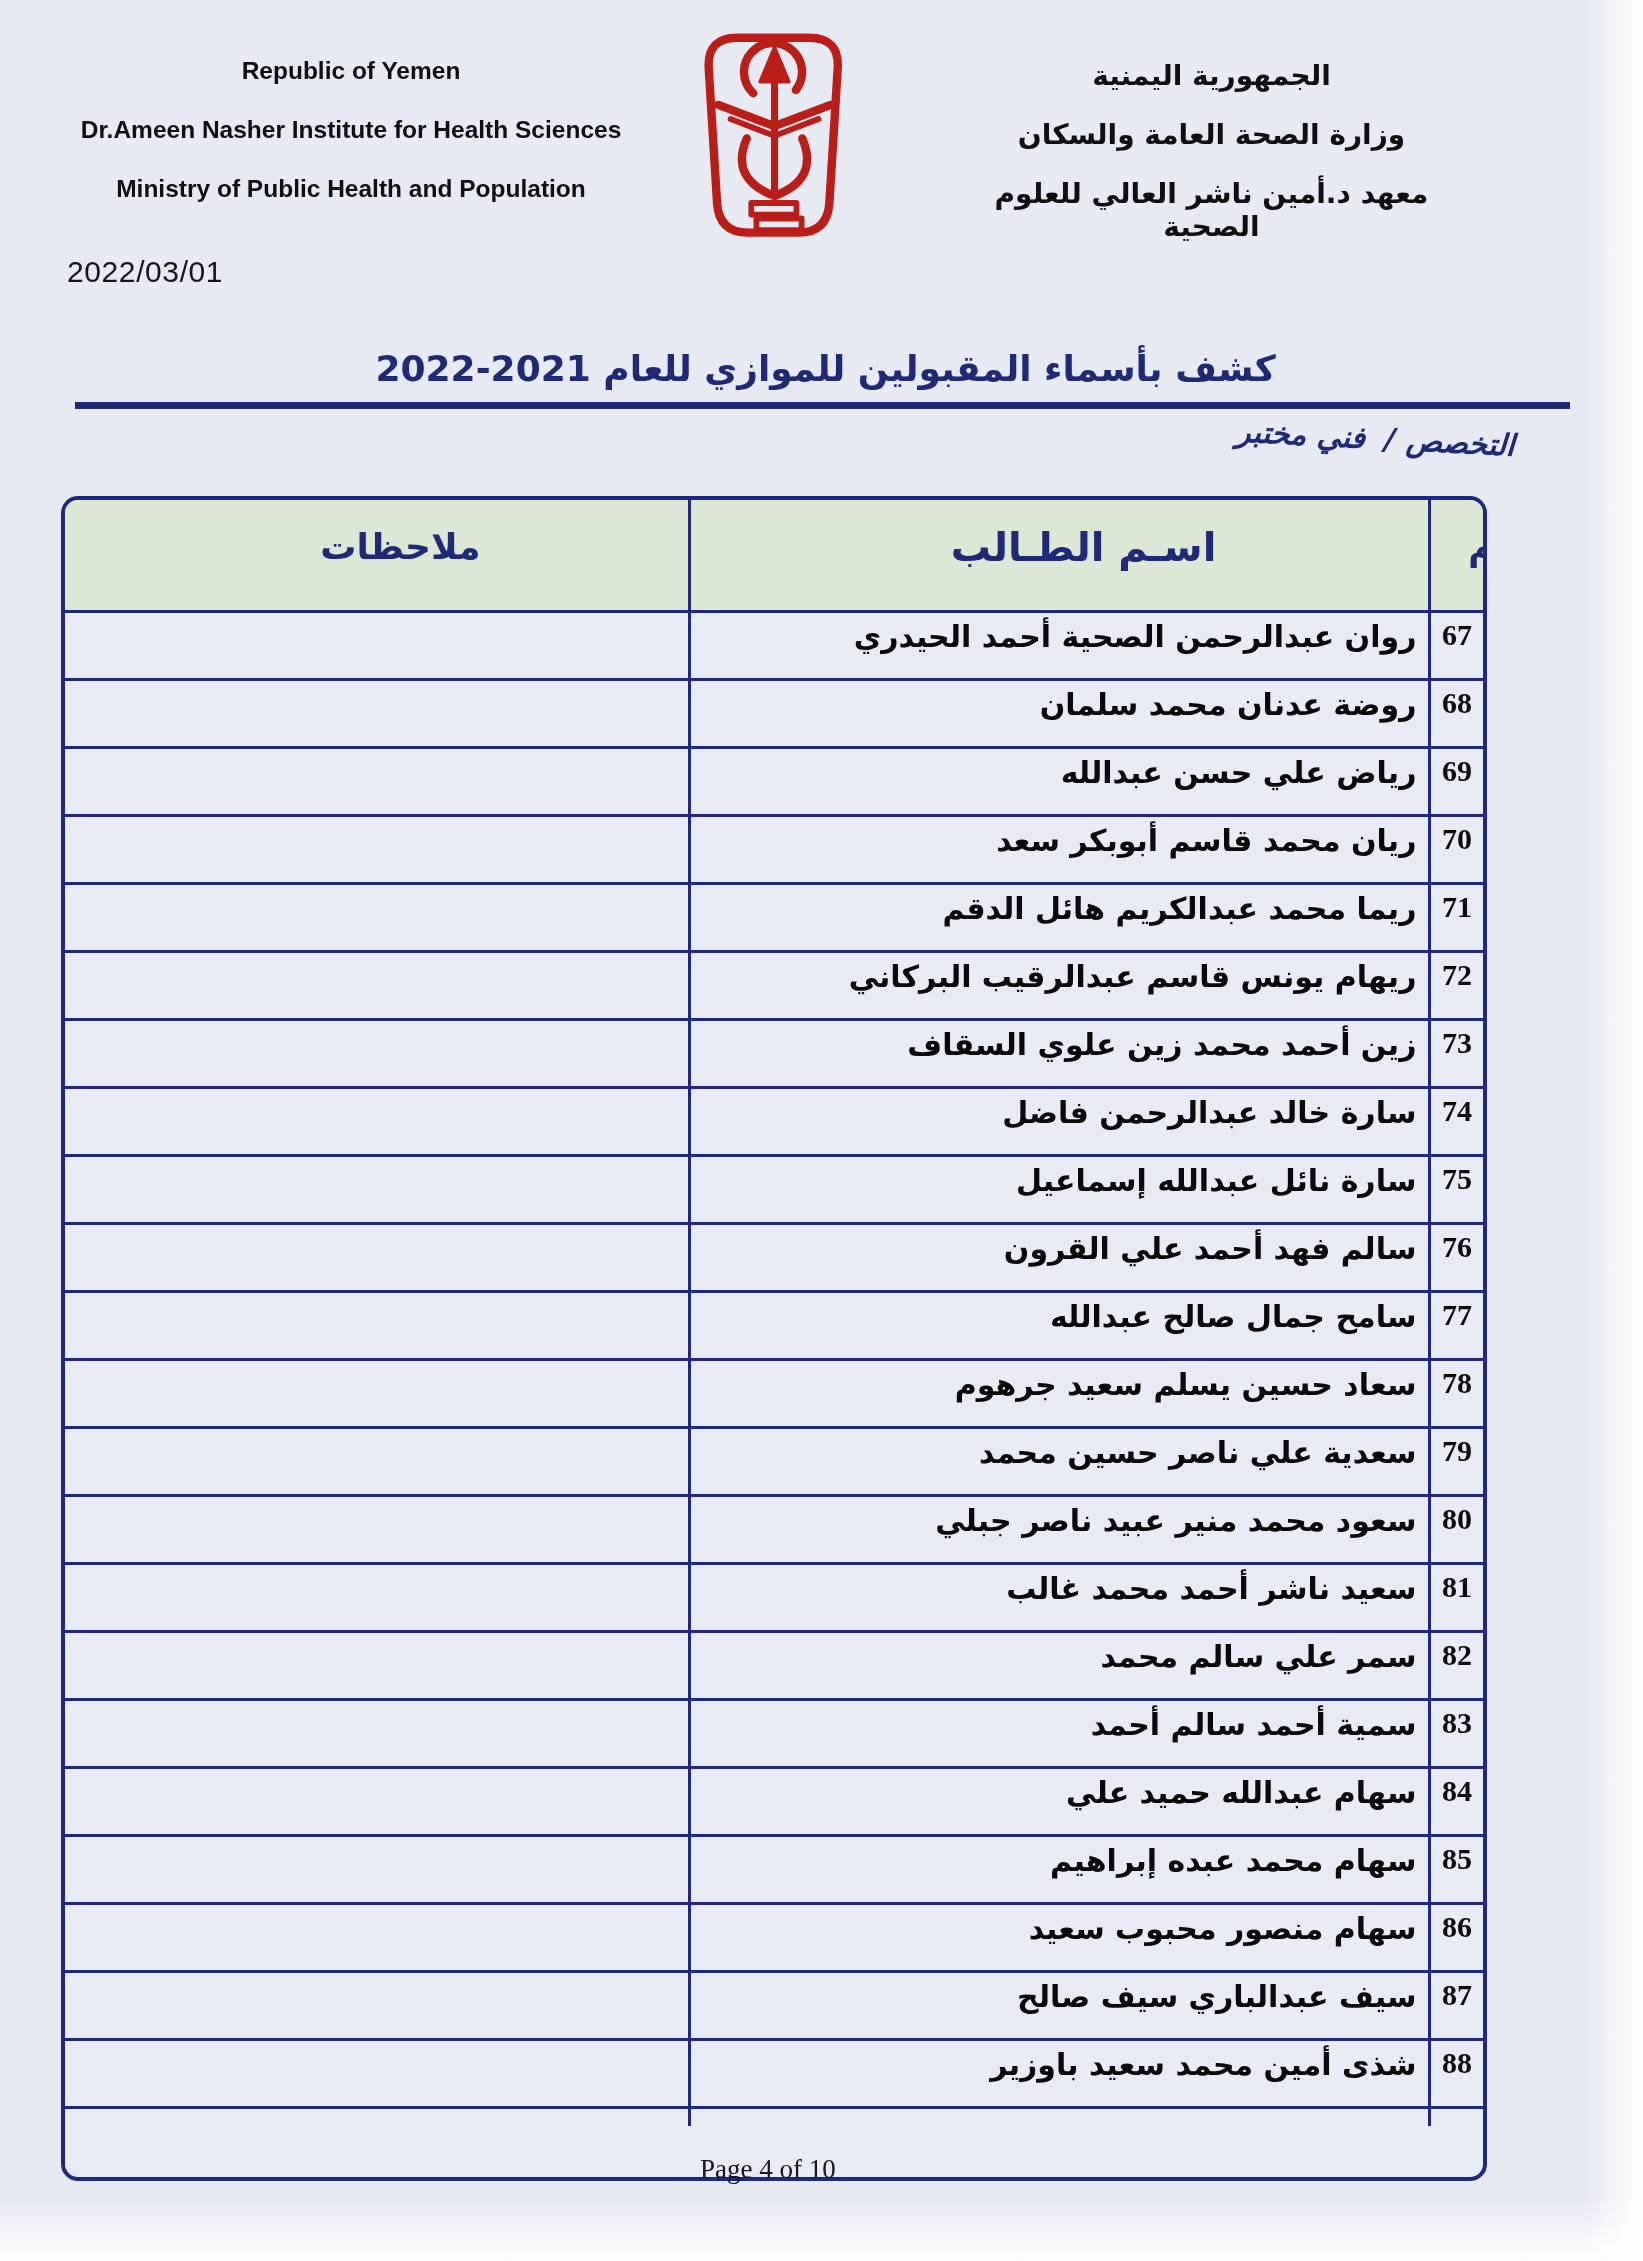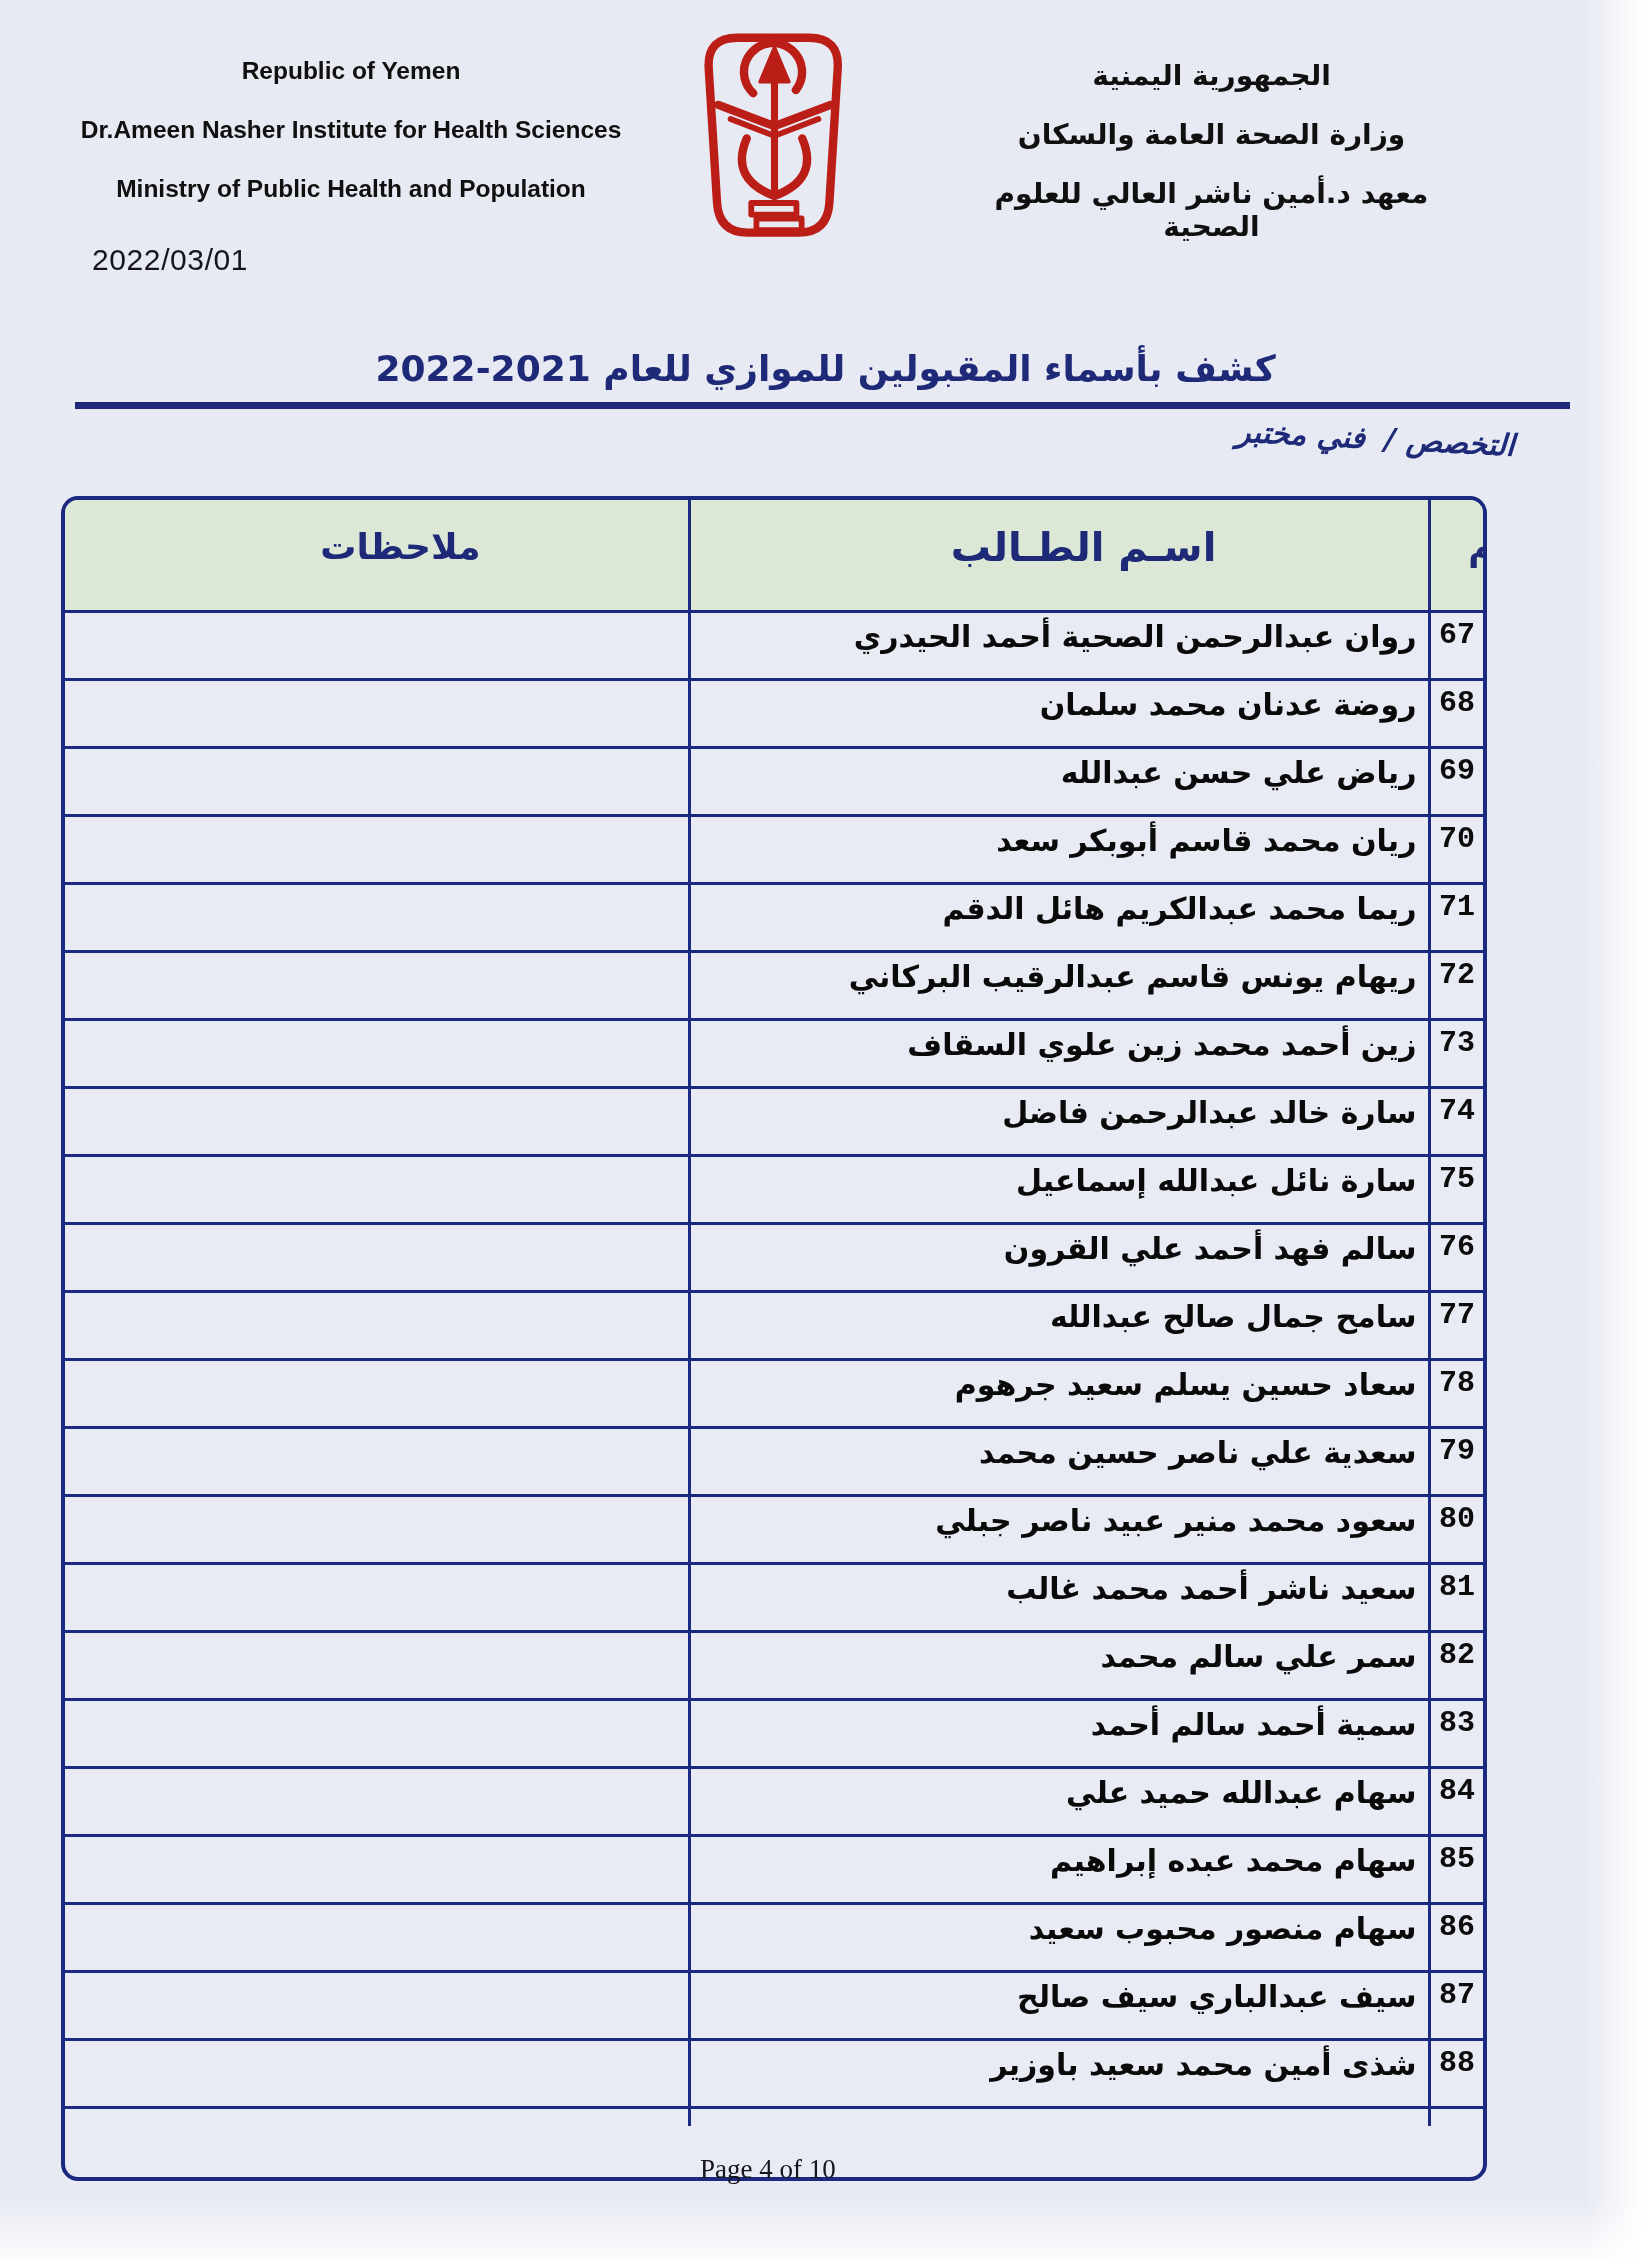--- a/index.html
+++ b/index.html
@@ -23,23 +23,23 @@
     display:flex;flex-direction:column;gap:31px;
   }
   .header-ar{
     position:absolute;left:973px;top:59px;width:477px;
     text-align:center;direction:rtl;
     font-weight:bold;font-size:28px;color:#101010;
     display:flex;flex-direction:column;gap:26px;
   }
   .logo{position:absolute;left:697px;top:30px;}
   .date{
-    position:absolute;left:67px;top:243px;
+    position:absolute;left:67px;top:255px;
     font-family:"Liberation Sans", sans-serif;
-    font-size:30px;color:#15151a;letter-spacing:0.6px;margin-left:25px;
+    font-size:30px;color:#15151a;letter-spacing:0.6px;
   }
   
   .title{
     position:absolute;left:0;top:348px;width:1611px;
     text-align:center;direction:rtl;
     font-weight:bold;font-size:36px;color:#1e2a78;padding-left:20px;
   }
   .rule{
     position:absolute;left:75px;top:402px;width:1495px;height:7px;
     background:#1e2a78;
@@ -77,21 +77,21 @@
     background:#dce8d5;
     display:flex;align-items:center;justify-content:center;
     padding-bottom:17px;
     color:#1e2a78;font-weight:bold;padding-left:48px;
   }
   .hcell.h-num{font-size:35px;}
   .hcell.h-name{font-size:40px;letter-spacing:1.3px;}
   .hcell.h-notes{font-size:36px;}
   .cell.num{
     text-align:center;padding-top:5.2px;
-    font-family:Liberation Mono, monospace;
+    font-family:Liberation Serif, serif;
     font-weight:bold;font-size:30px;color:#0c0c0c;
   }
   .cell.name{
     text-align:right;padding:6.4px 11.6px 0 6.4px;
     font-weight:bold;font-size:30px;color:#0a0a0a;
     white-space:nowrap;
   }
   .cell.notes{background:transparent;}
   .cell.partial{border-bottom:none;height:17px;}
   

